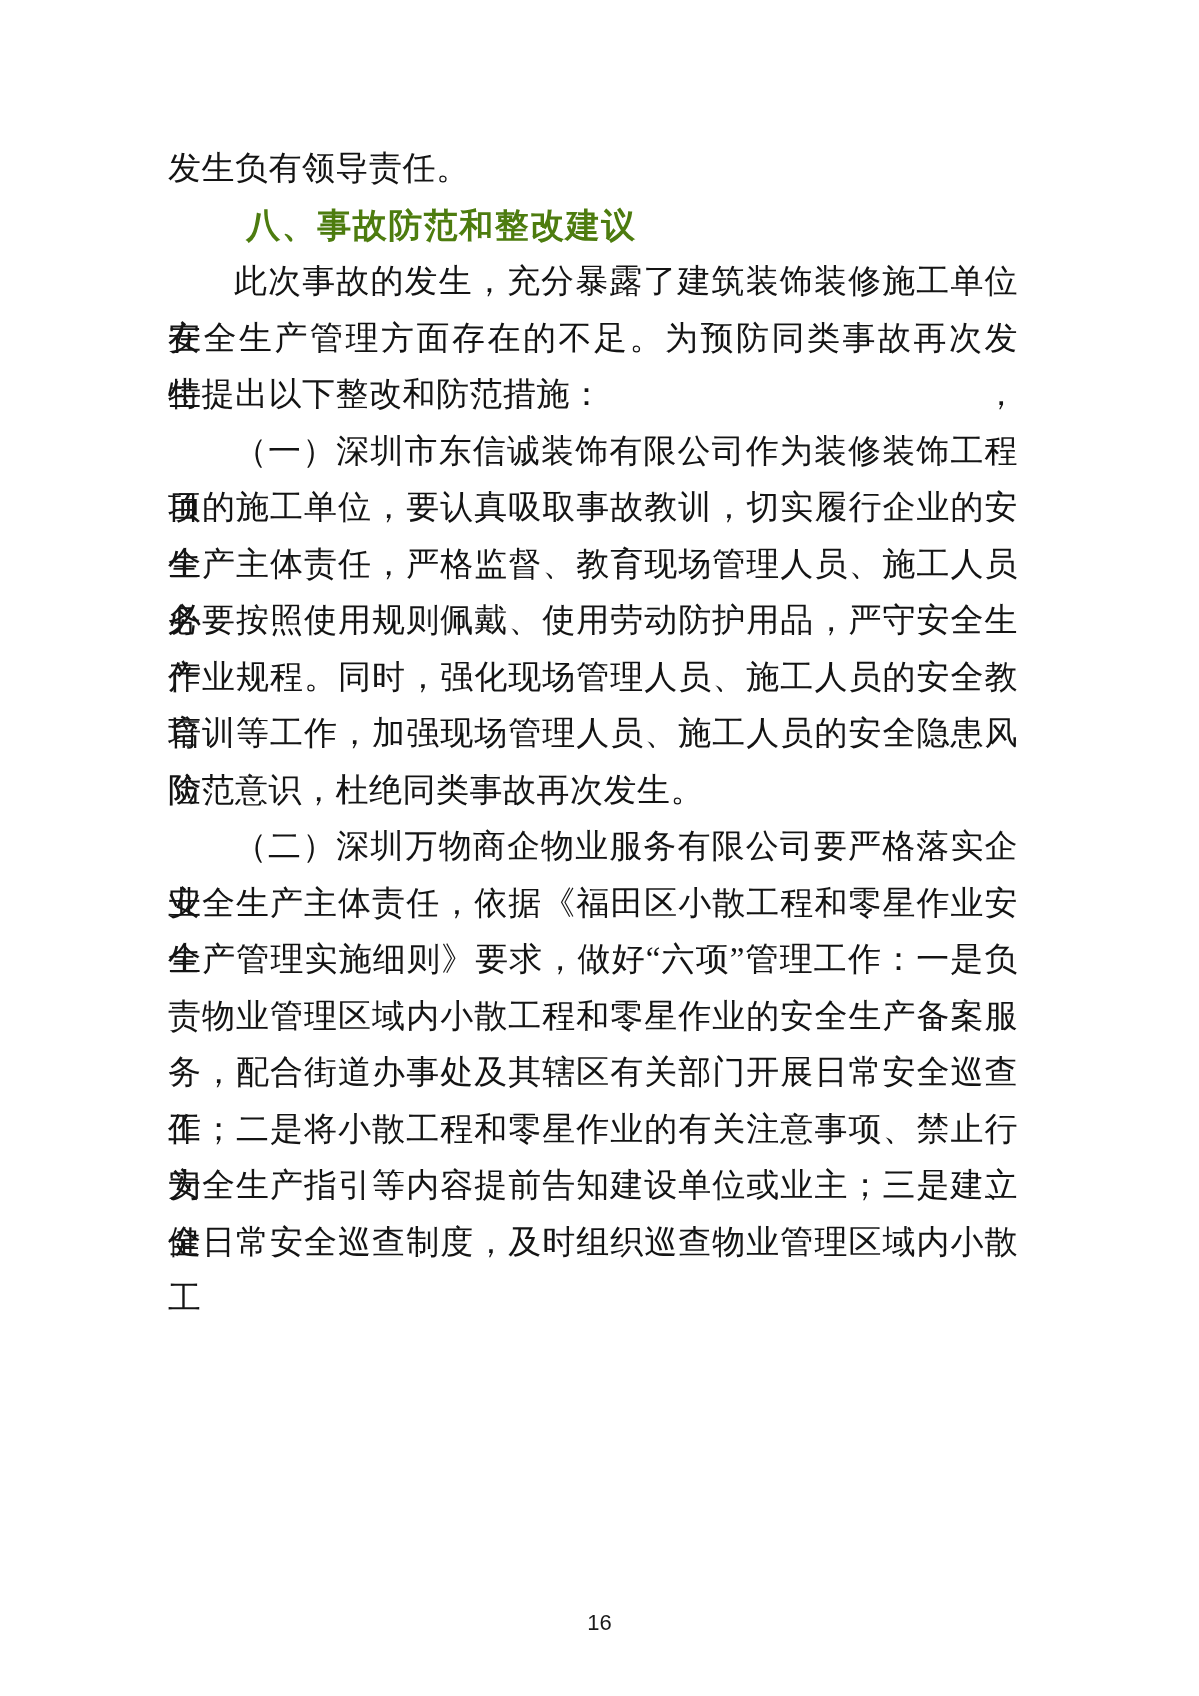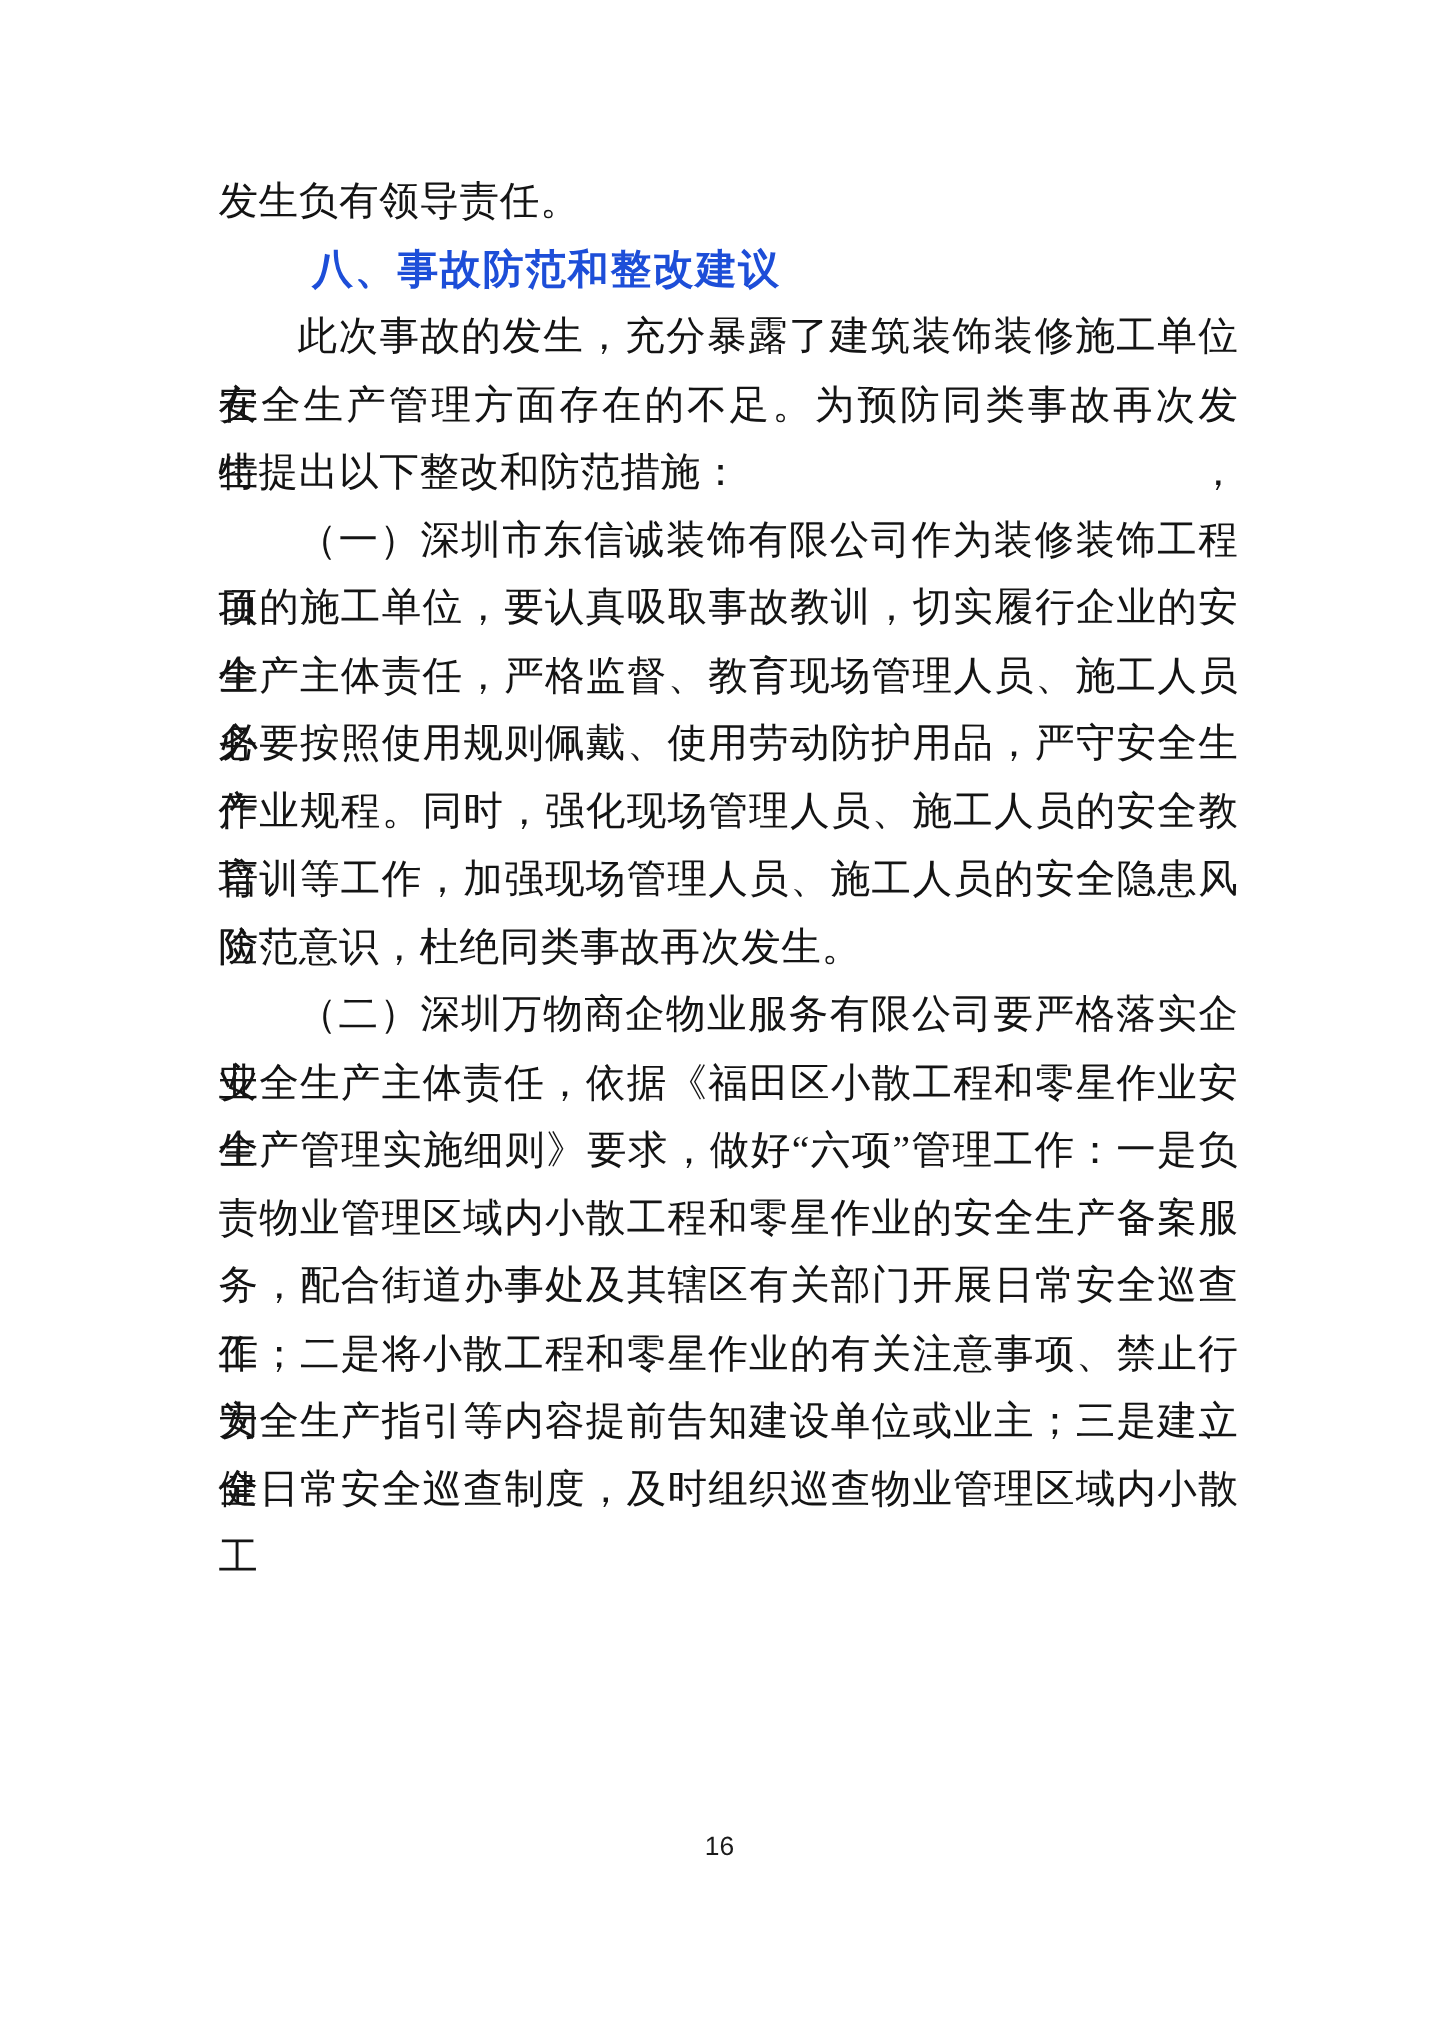--- a/index.html
+++ b/index.html
@@ -11,21 +11,21 @@
     position: relative;
     width: 1199px;
     height: 1696px;
     background: #ffffff;
     color: #141414;
     font-family: "Liberation Serif", serif;
     overflow: hidden;
   }
   .text-block {
     position: absolute;
-    left: 182px;
+    left: 168px;
     top: 140px;
     width: 850px;
   }
   .ln {
     font-size: 33px;
     line-height: 56.5px;
     height: 56.5px;
     text-align: justify;
     text-align-last: justify;
     text-justify: inter-character;
@@ -36,28 +36,28 @@
   .ln.first {
     text-indent: 2em;
   }
   .ln.end {
     text-align-last: left;
   }
   .ln.head {
     font-family: "Liberation Sans", sans-serif;
     font-weight: bold;
     font-size: 34px;
-    color: #1d4ed8;
+    color: #4d7c0f;
     text-indent: 2.3em;
     letter-spacing: 1.5px;
     text-align-last: left;
   }
   .page-footer {
     position: absolute;
-    top: 1526px;
+    top: 1610px;
     left: 0;
     width: 1199px;
     text-align: center;
     font-family: "Liberation Sans", sans-serif;
     font-size: 22px;
     color: #1a1a1a;
   }
 </style>
 </head>
 <body>

